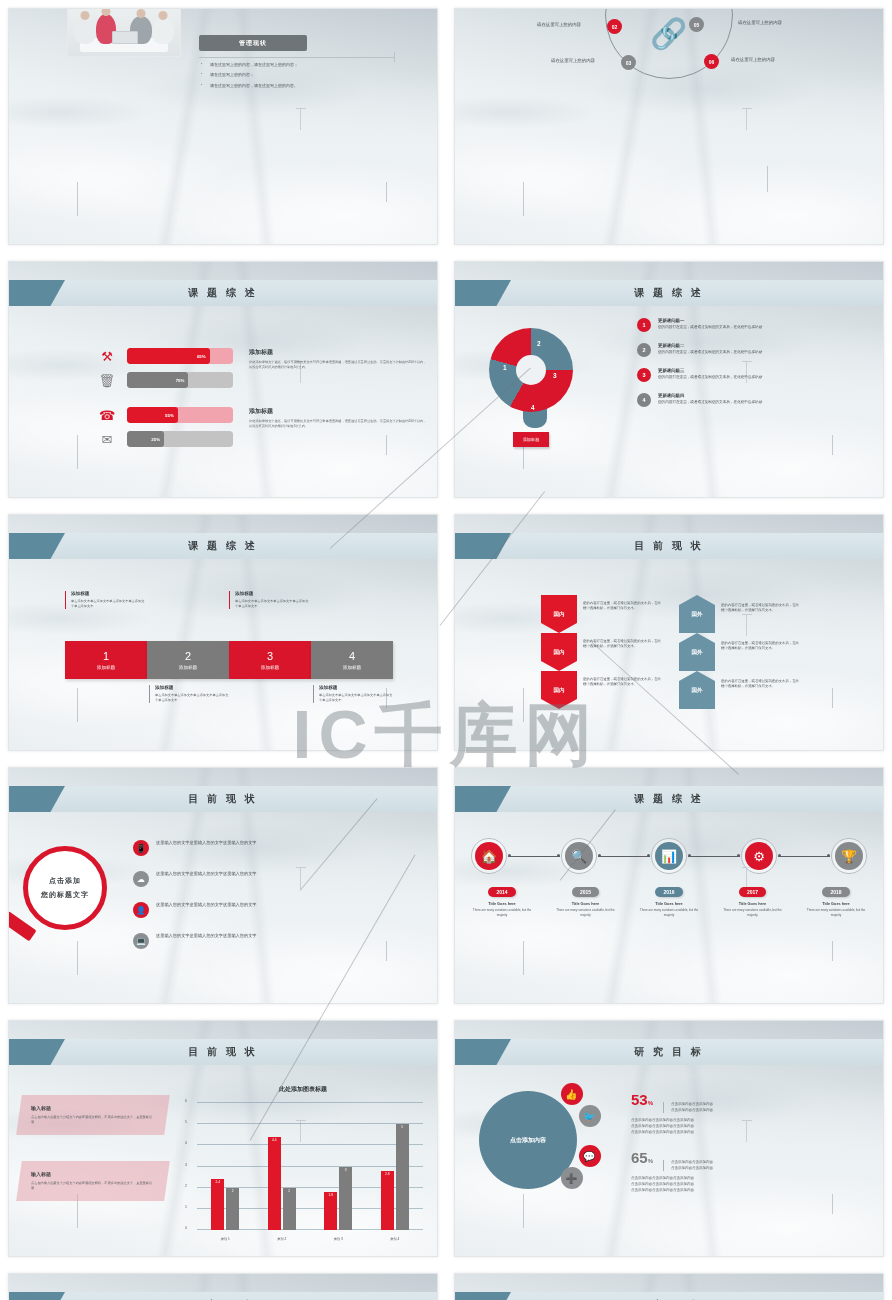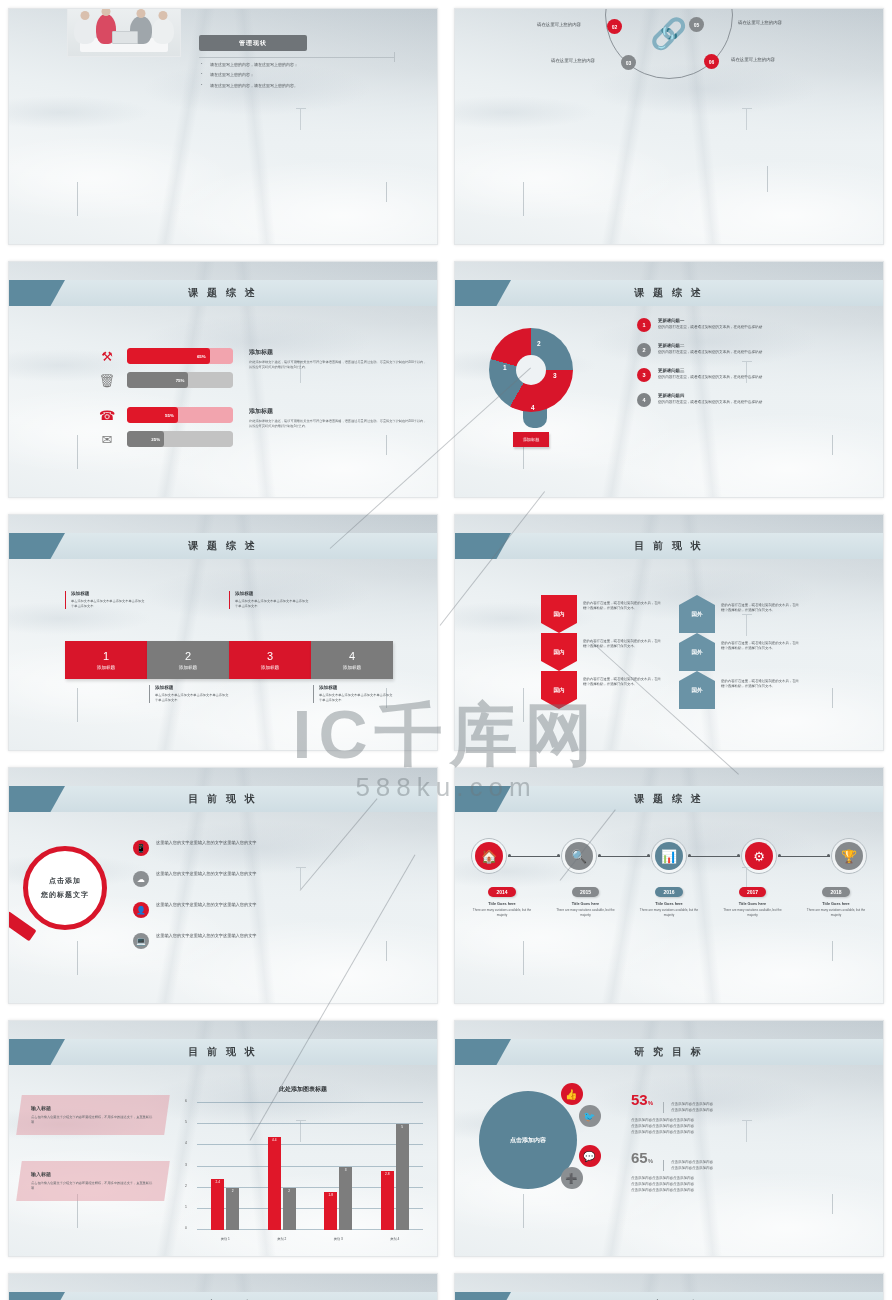--- a/index.html
+++ b/index.html
@@ -719,14 +719,13 @@
 
 <div class="diag" style="left:330px;top:548px;width:270px;transform:rotate(-42deg);"></div>
 <div class="diag" style="left:590px;top:640px;width:200px;transform:rotate(42deg);"></div>
 <div class="diag" style="left:440px;top:625px;width:170px;transform:rotate(-52deg);"></div>
 <div class="diag" style="left:250px;top:1140px;width:330px;transform:rotate(-60deg);"></div>
 <div class="diag" style="left:300px;top:890px;width:120px;transform:rotate(-50deg);"></div>
 <div class="diag" style="left:560px;top:880px;width:90px;transform:rotate(-52deg);"></div>
 
 <div class="wm">
   <div class="l1">IC千库网</div>
-  <div class="l2">588ku.com</div>
 </div>
 
 </body></html>

